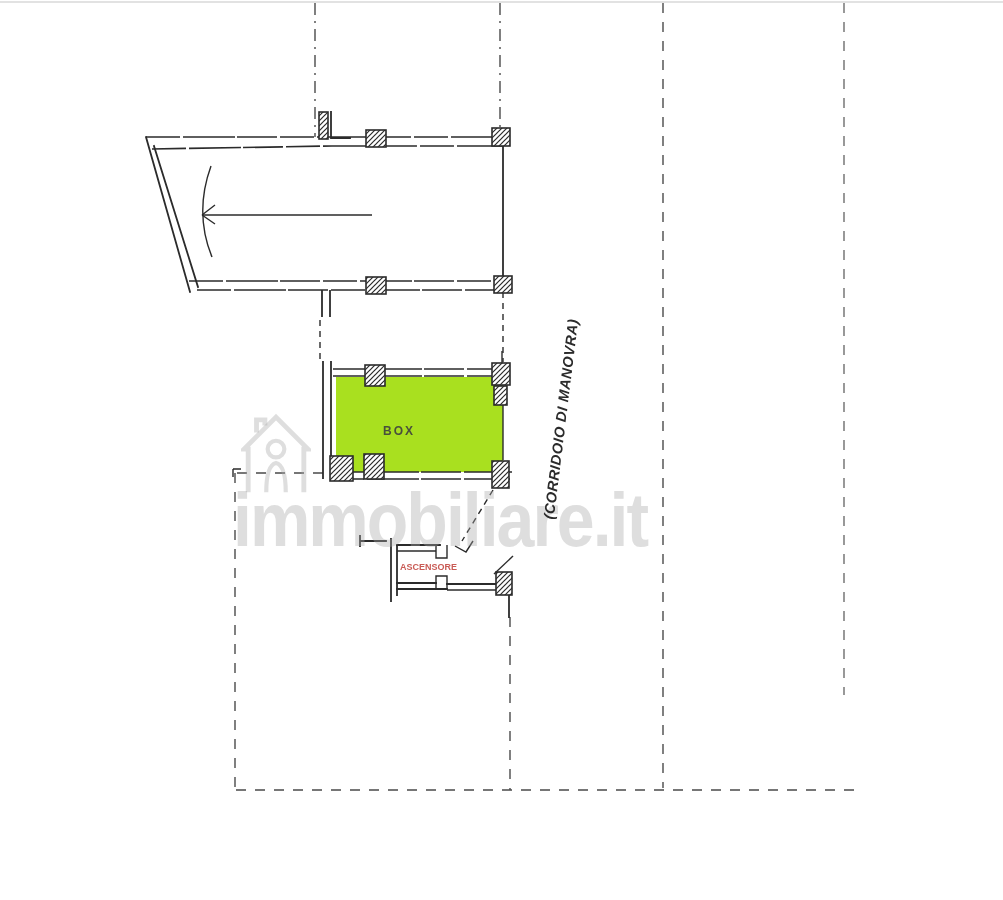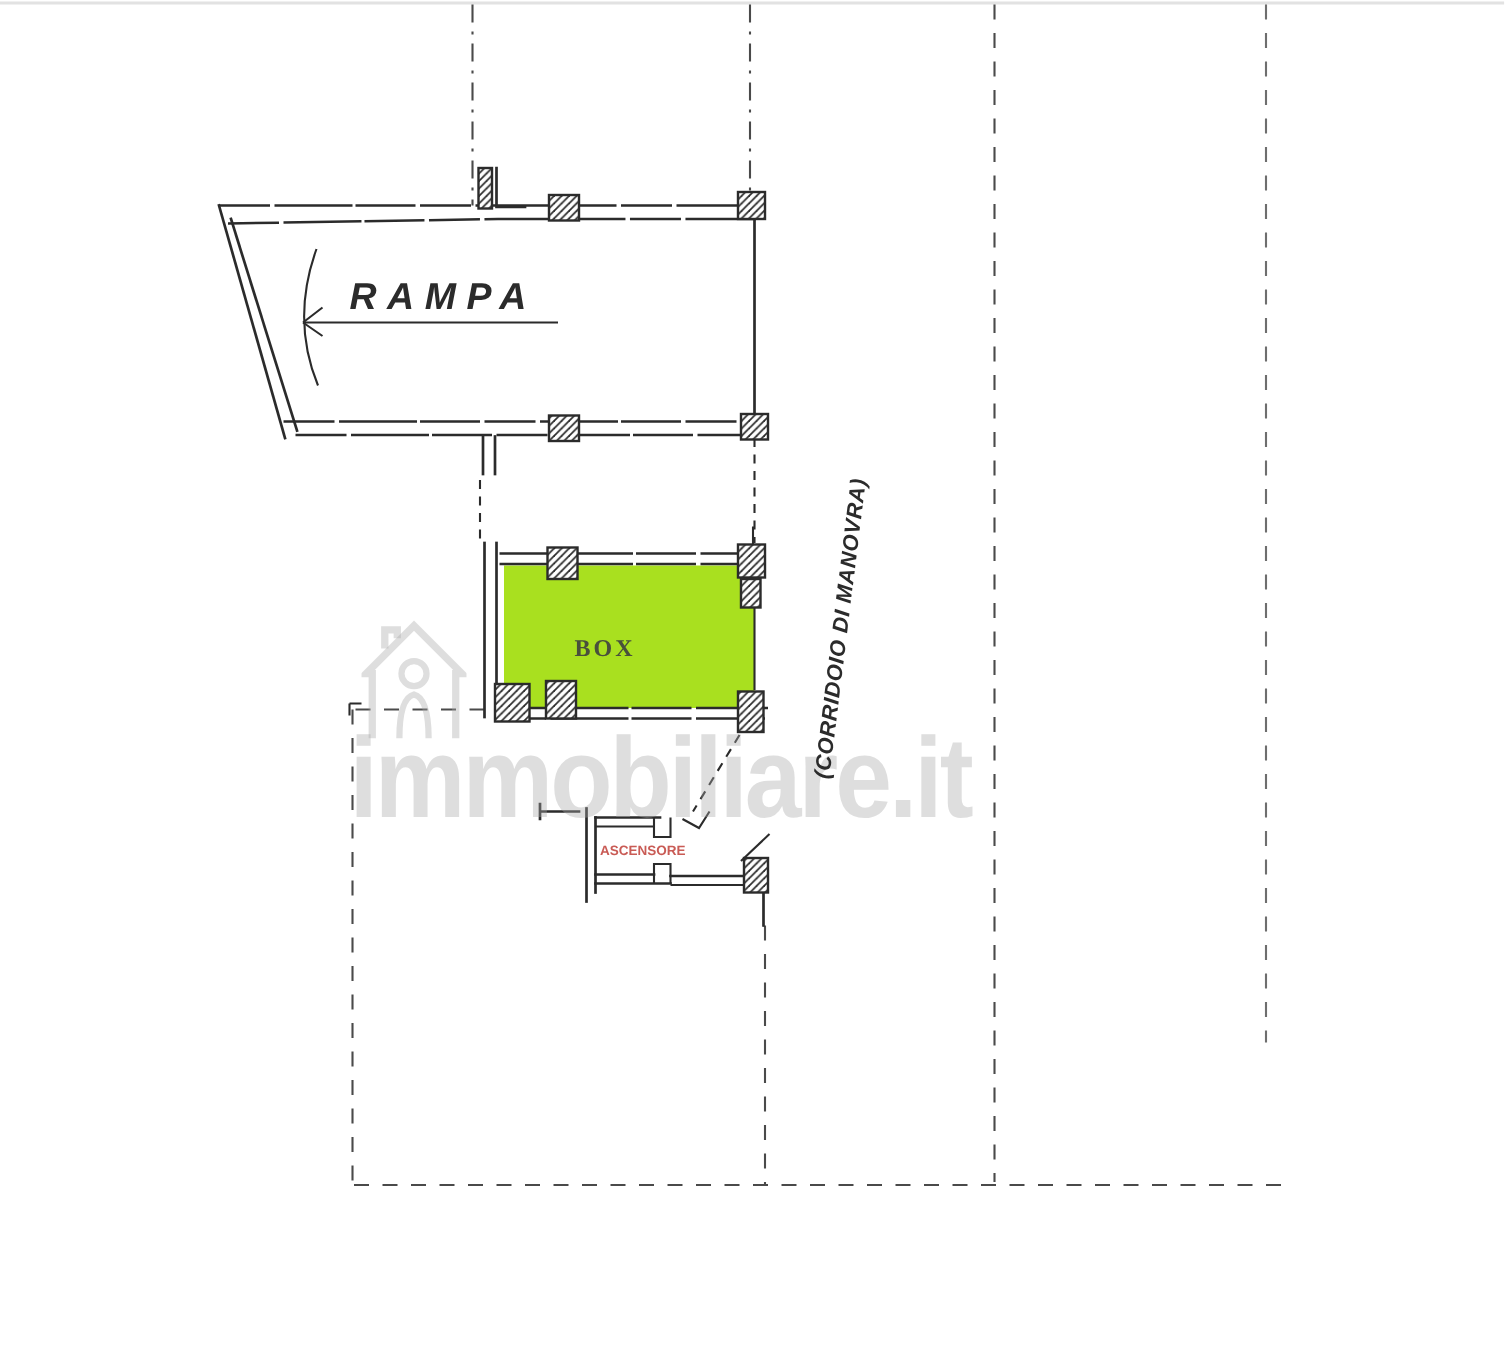--- a/index.html
+++ b/index.html
@@ -20,23 +20,22 @@
   .box-fill{fill:var(--box-fill,#a9e01f);}
   .edge-line{stroke:#e2e2e2;stroke-width:2;}
 
   
   .label{position:absolute;z-index:3;color:var(--line,#2b2b2b);white-space:nowrap;}
   .label-ramp{
     left:233px;top:184px;font-size:25px;font-weight:600;font-style:italic;
     letter-spacing:7px;
   }
   .label-box{
-    left:383px;top:424px;font-size:16px;font-weight:600;letter-spacing:2px;
+    left:383px;top:424px;font-size:12px;font-weight:600;letter-spacing:2px;
     color:var(--box-label,#49503c);
-    font-family:Liberation Serif, serif;
   }
   .label-corridor{
     left:446px;top:411px;width:230px;text-align:center;
     font-size:14.5px;font-weight:700;font-style:italic;letter-spacing:.5px;
     transform:rotate(-83deg);transform-origin:center center;
   }
   .label-elevator{
     left:400px;top:562px;font-size:9px;font-weight:600;letter-spacing:0;
     color:var(--elevator-text,#c95b55);
     text-align:right;
@@ -161,21 +160,20 @@
   <div class="watermark">
     <svg class="house" width="70" height="96" viewBox="0 0 100 138">
       <path d="M10,134 V72 L4,72 L50,26 L96,72 L90,72 V134" stroke-width="7"></path>
       <path d="M22,48 V30 L34,30 V38" stroke-width="7"></path>
       <circle cx="50" cy="72" r="12" stroke-width="6"></circle>
       <path d="M36,134 C36,104 42,94 50,92 C58,94 64,104 64,134" stroke-width="6"></path>
     </svg>
     <span class="wm-text">immobiliare.it</span>
   </div>
 
-  <div class="label label-ramp">RAMPA</div>
 
   <div class="label label-box">BOX</div>
 
   <div class="label label-corridor">(CORRIDOIO DI MANOVRA)</div>
 
   <div class="label label-elevator">ASCENSORE</div>
 
 </div>
 
 </body></html>

